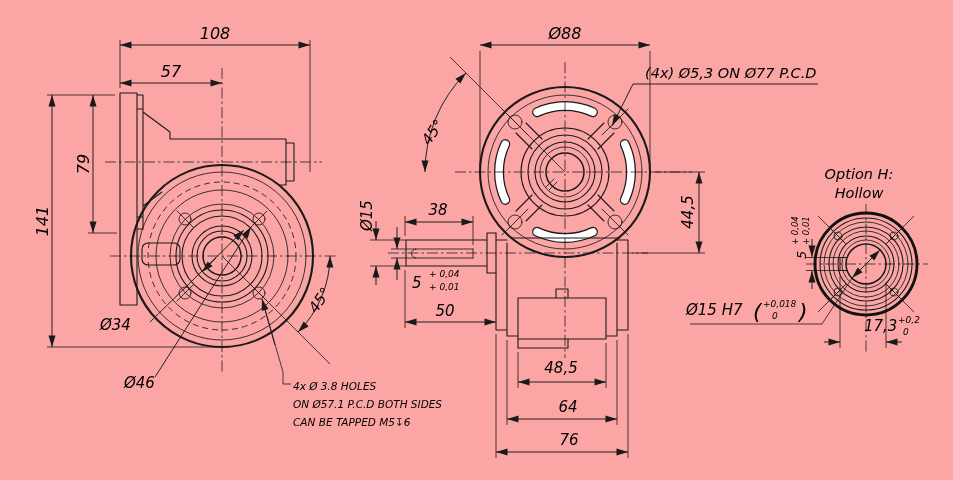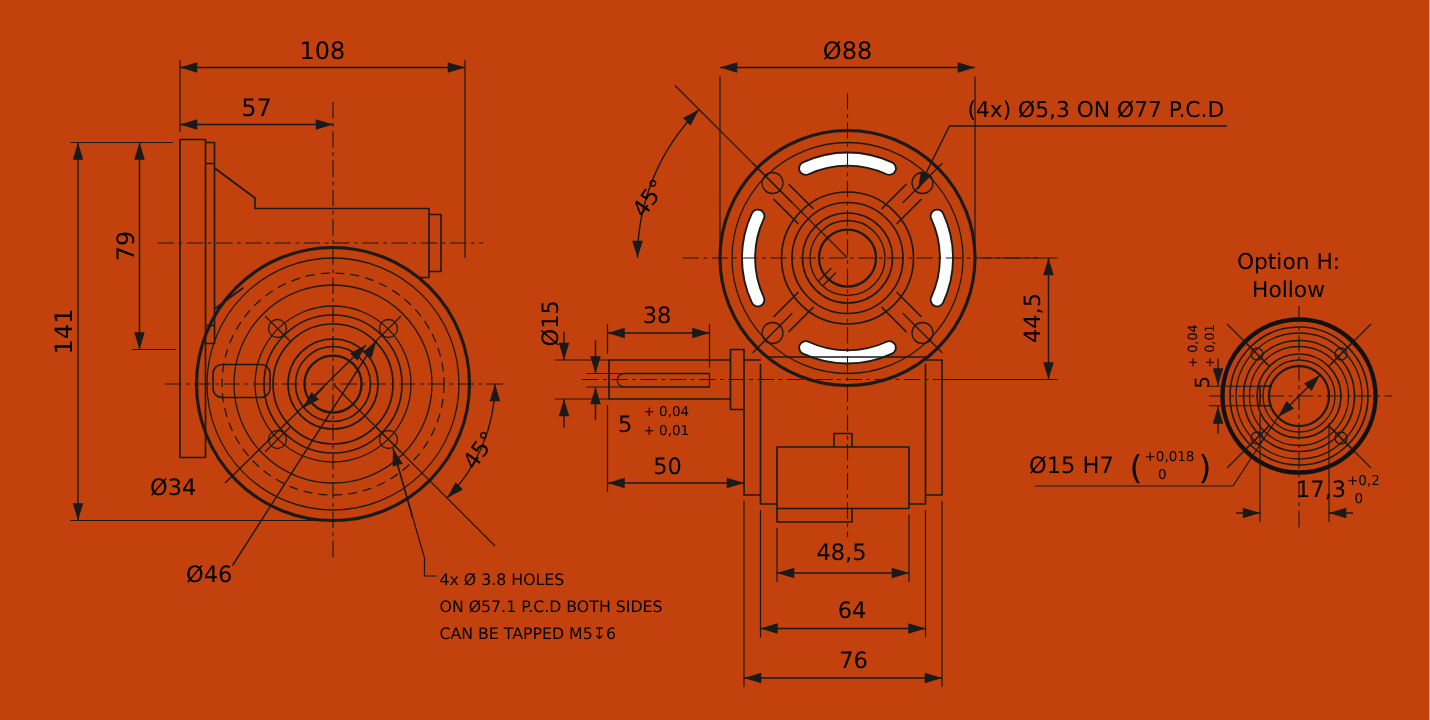--- a/index.html
+++ b/index.html
@@ -1,17 +1,17 @@
 <!DOCTYPE html>
 <html><head>
 <meta charset="utf-8">
 <style>
   html,body{margin:0;padding:0;background:#fff;}
-  #stage{position:relative;width:953px;height:480px;background:#c2410c;overflow:hidden;
-         font-family:"DejaVu Sans", "Liberation Sans", sans-serif;}
+  #stage{position:relative;width:953px;height:480px;background:#fca5a5;overflow:hidden;
+         font-family:"DejaVu Sans", "Liberation Sans", sans-serif;font-style:italic;}
   svg{display:block}
   
   .g1{fill:none;stroke:#1a1a1a;stroke-width:1.1;stroke-linecap:round;stroke-linejoin:round}
   .g0{fill:none;stroke:#1a1a1a;stroke-width:0.85;stroke-linecap:round}
   .gb{fill:none;stroke:#1a1a1a;stroke-width:2.1}
   .gB{fill:none;stroke:#111;stroke-width:2.9}
   .gbore{fill:none;stroke:#1a1a1a;stroke-width:1.5}
   .dash{fill:none;stroke:#1a1a1a;stroke-width:0.85;stroke-dasharray:6 4}
   .cl{fill:none;stroke:#1a1a1a;stroke-width:0.75;stroke-dasharray:11 3 2.5 3}
   .slotB{fill:none;stroke:#1a1a1a;stroke-width:10;stroke-linecap:round}

